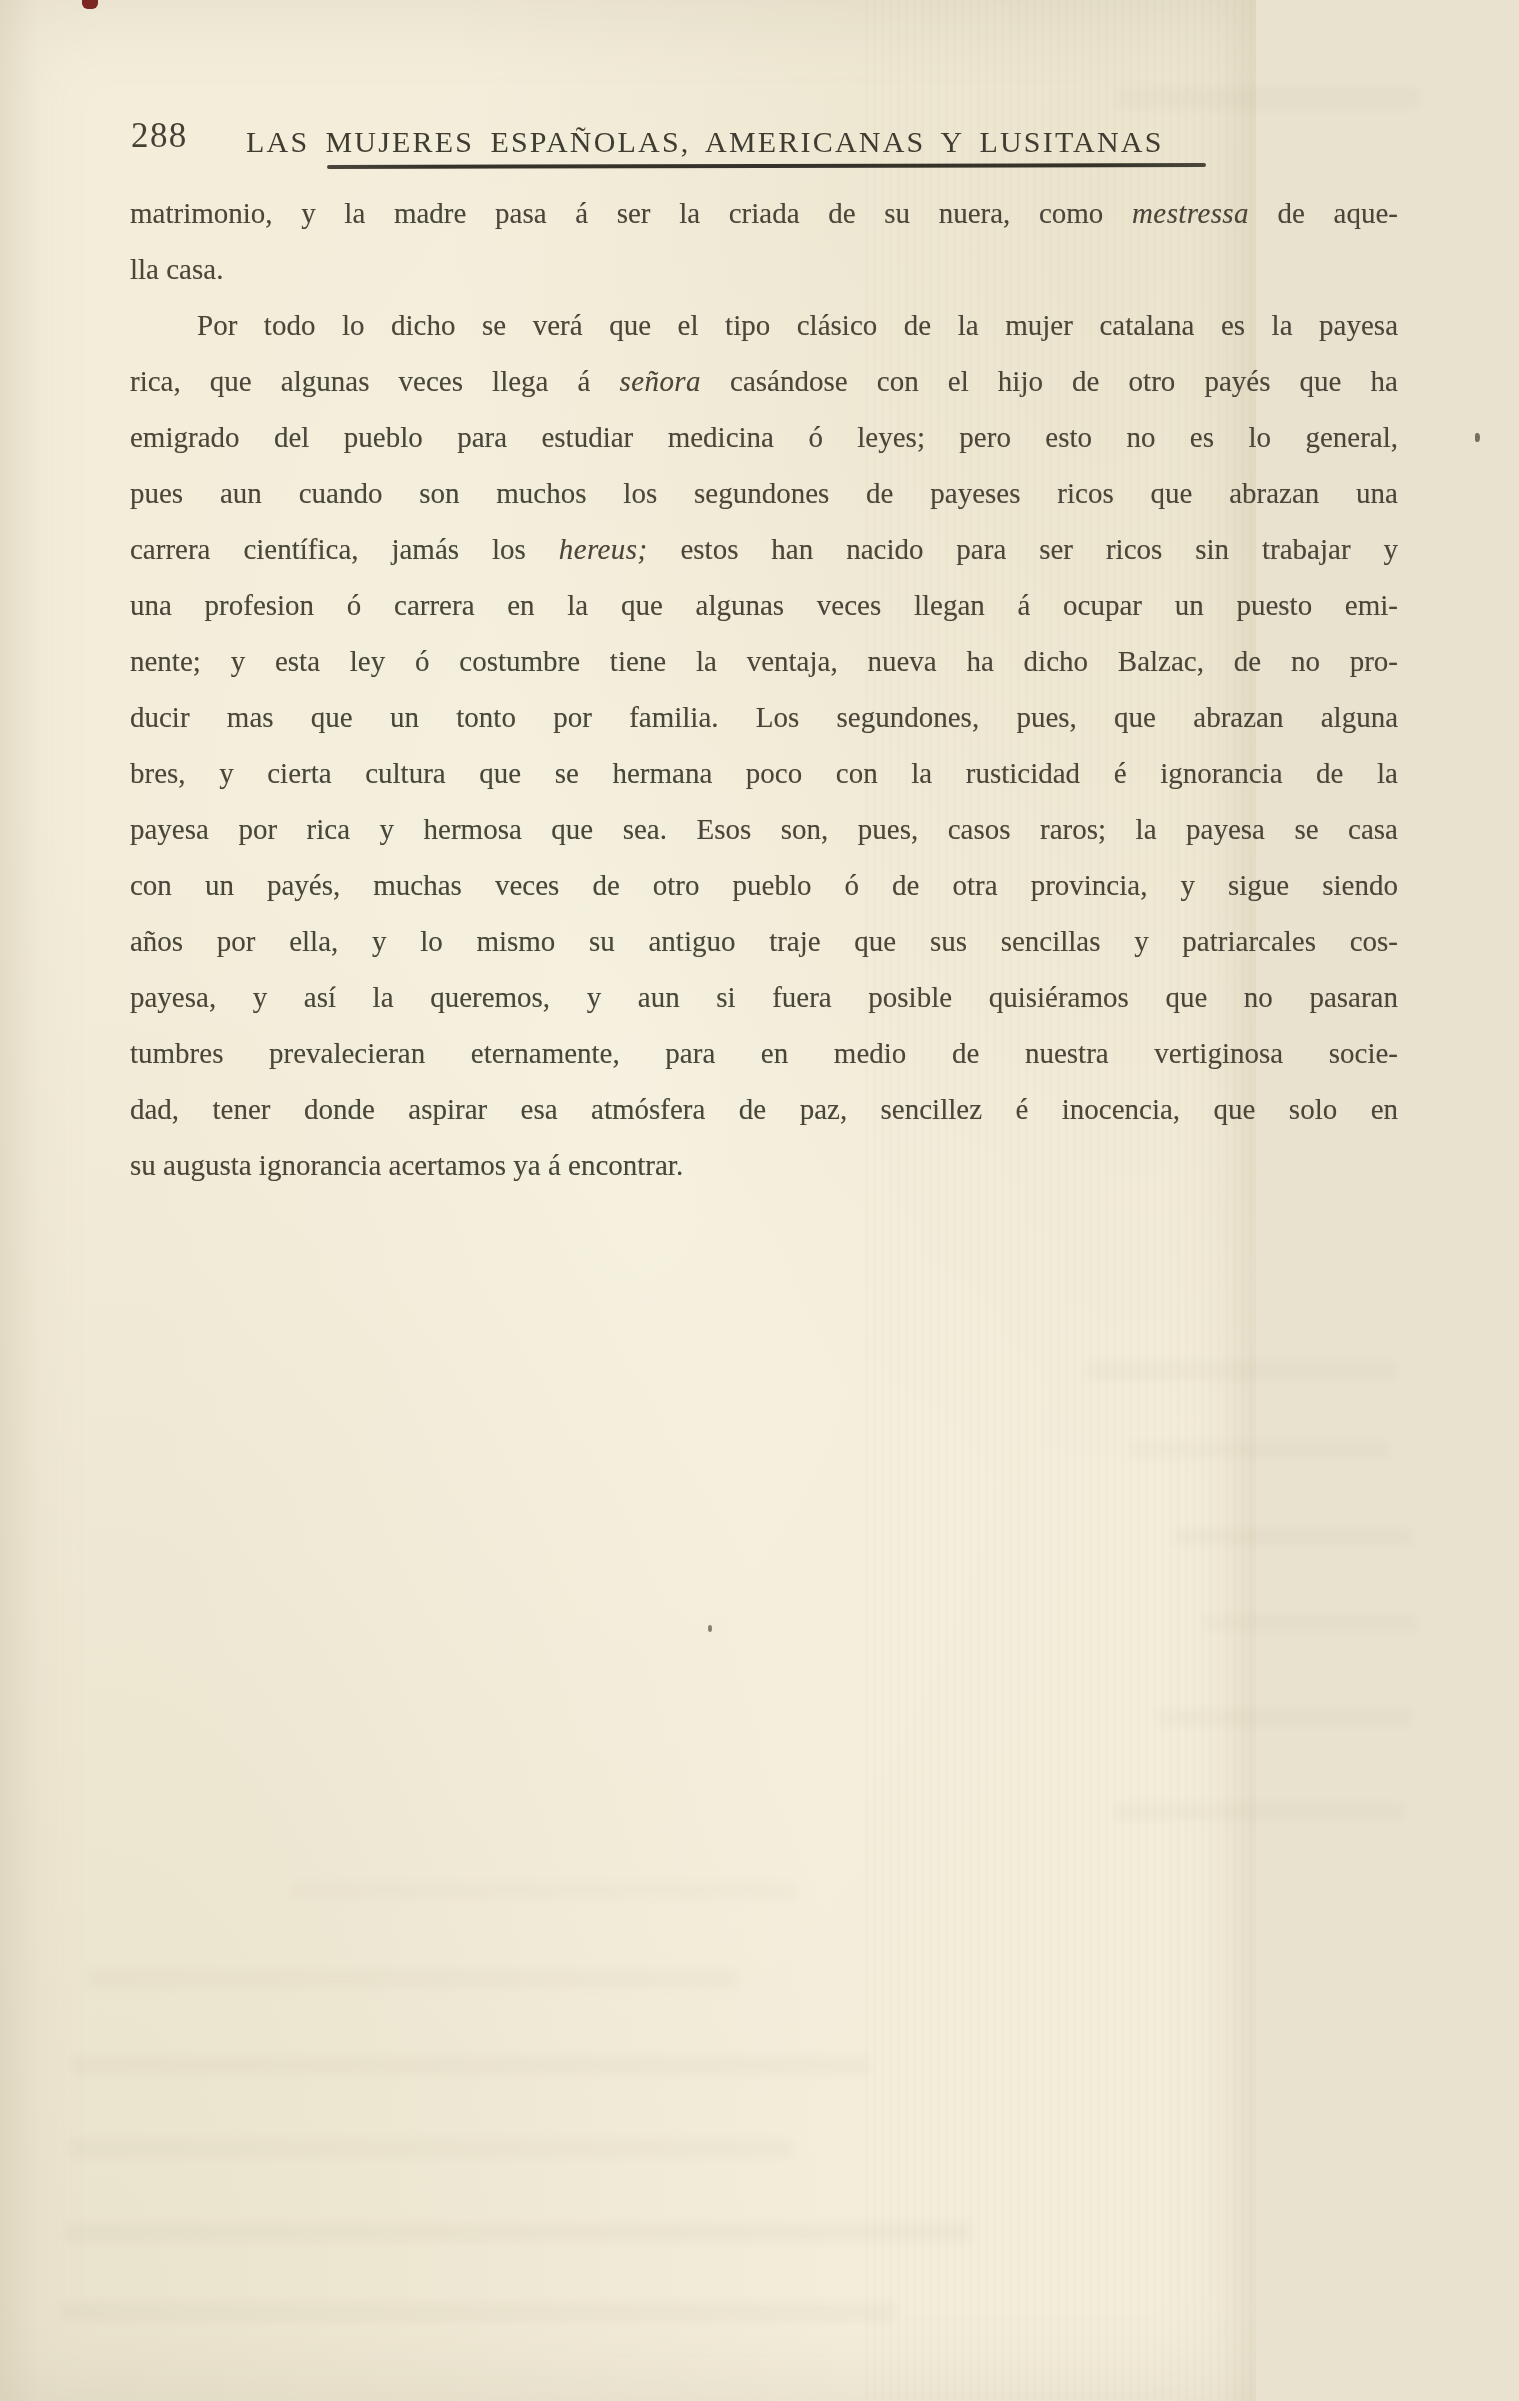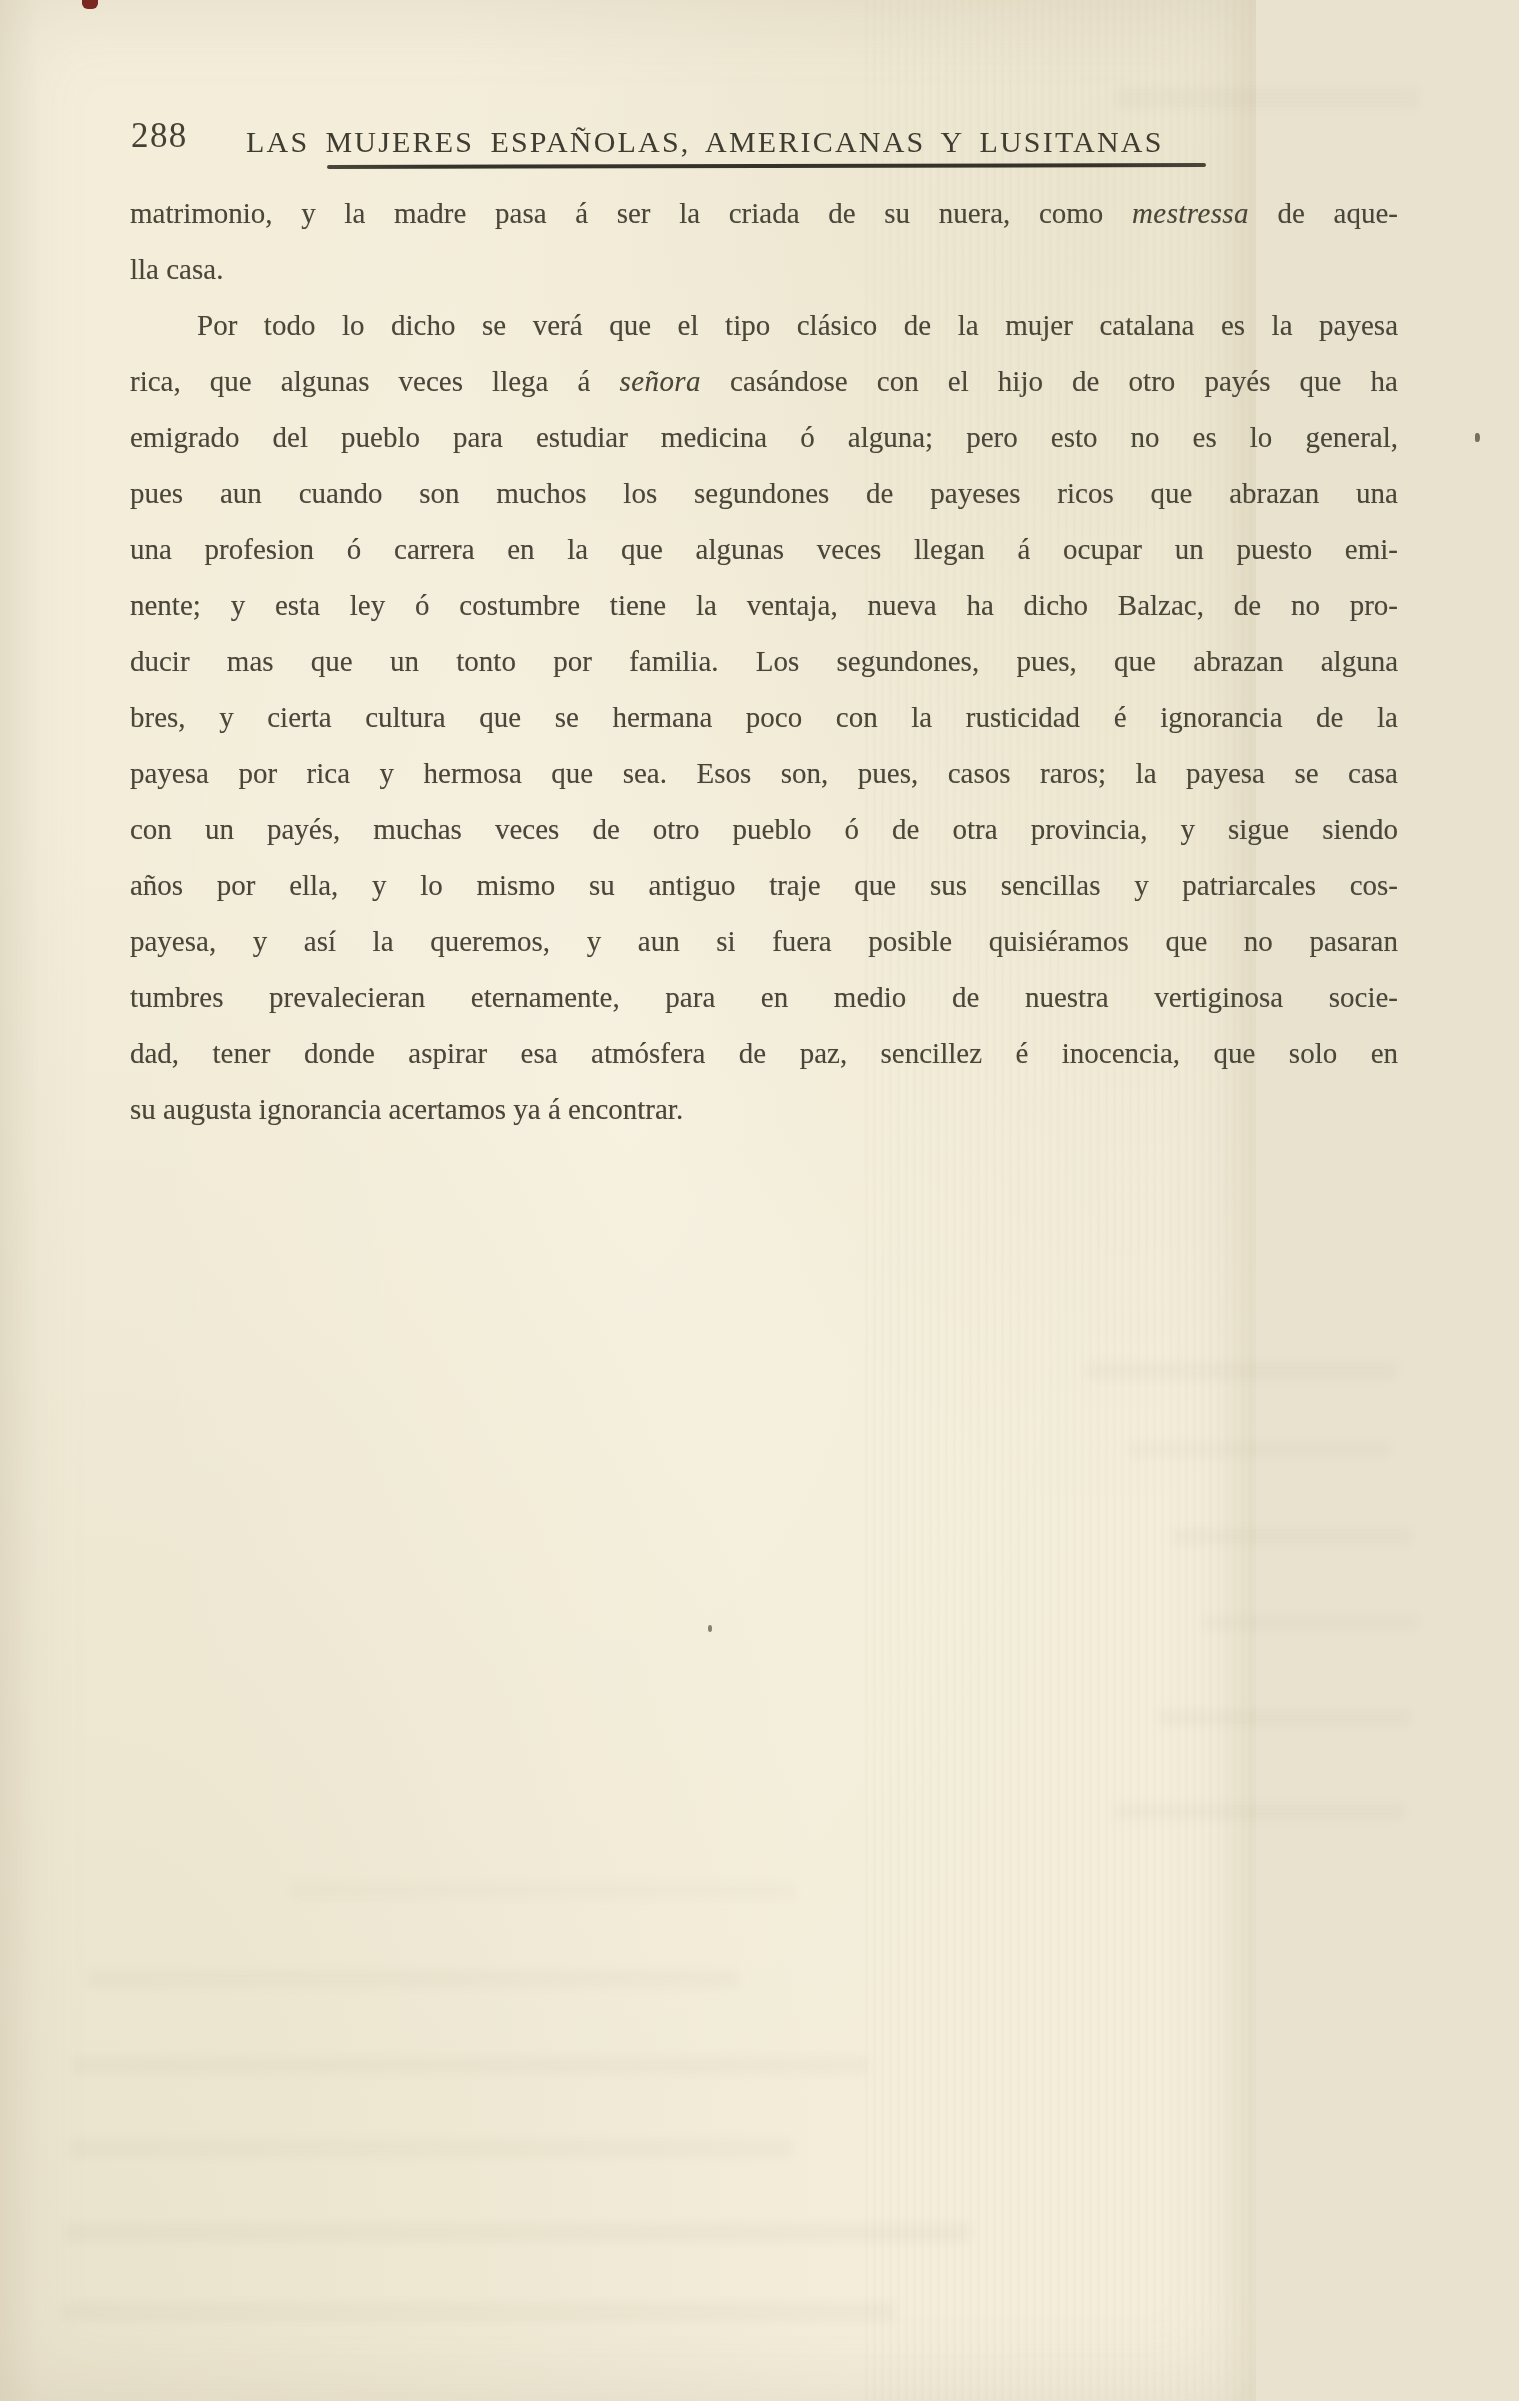--- a/index.html
+++ b/index.html
@@ -78,22 +78,23 @@
     <div class="page-number">288</div>
     <div class="running-title">LAS MUJERES ESPAÑOLAS, AMERICANAS Y LUSITANAS</div>
     <div class="header-rule"></div>
   </div>
 
   <div class="body-text">
       <div class="line just"><span>matrimonio, y la madre pasa á ser la criada de su nuera, como </span><i>mestressa</i><span> de aque-</span></div>
       <div class="line"><span>lla casa.</span></div>
       <div class="line just indent"><span>Por todo lo dicho se verá que el tipo clásico de la mujer catalana es la payesa</span></div>
       <div class="line just"><span>rica, que algunas veces llega á </span><i>señora</i><span> casándose con el hijo de otro payés que ha</span></div>
-      <div class="line just"><span>emigrado del pueblo para estudiar medicina ó alguna; pero esto no es lo general,</span></div>
+      <div class="line just"><span>emigrado del pueblo para estudiar medicina ó leyes; pero esto no es lo general,</span></div>
       <div class="line just"><span>pues aun cuando son muchos los segundones de payeses ricos que abrazan una</span></div>
+      <div class="line just"><span>carrera científica, jamás los </span><i>hereus;</i><span> estos han nacido para ser ricos sin trabajar y</span></div>
       <div class="line just"><span>una profesion ó carrera en la que algunas veces llegan á ocupar un puesto emi-</span></div>
       <div class="line just"><span>nente; y esta ley ó costumbre tiene la ventaja, nueva ha dicho Balzac, de no pro-</span></div>
       <div class="line just"><span>ducir mas que un tonto por familia. Los segundones, pues, que abrazan alguna</span></div>
       <div class="line just"><span>bres, y cierta cultura que se hermana poco con la rusticidad é ignorancia de la</span></div>
       <div class="line just"><span>payesa por rica y hermosa que sea. Esos son, pues, casos raros; la payesa se casa</span></div>
       <div class="line just"><span>con un payés, muchas veces de otro pueblo ó de otra provincia, y sigue siendo</span></div>
       <div class="line just"><span>años por ella, y lo mismo su antiguo traje que sus sencillas y patriarcales cos-</span></div>
       <div class="line just"><span>payesa, y así la queremos, y aun si fuera posible quisiéramos que no pasaran</span></div>
       <div class="line just"><span>tumbres prevalecieran eternamente, para en medio de nuestra vertiginosa socie-</span></div>
       <div class="line just"><span>dad, tener donde aspirar esa atmósfera de paz, sencillez é inocencia, que solo en</span></div>

